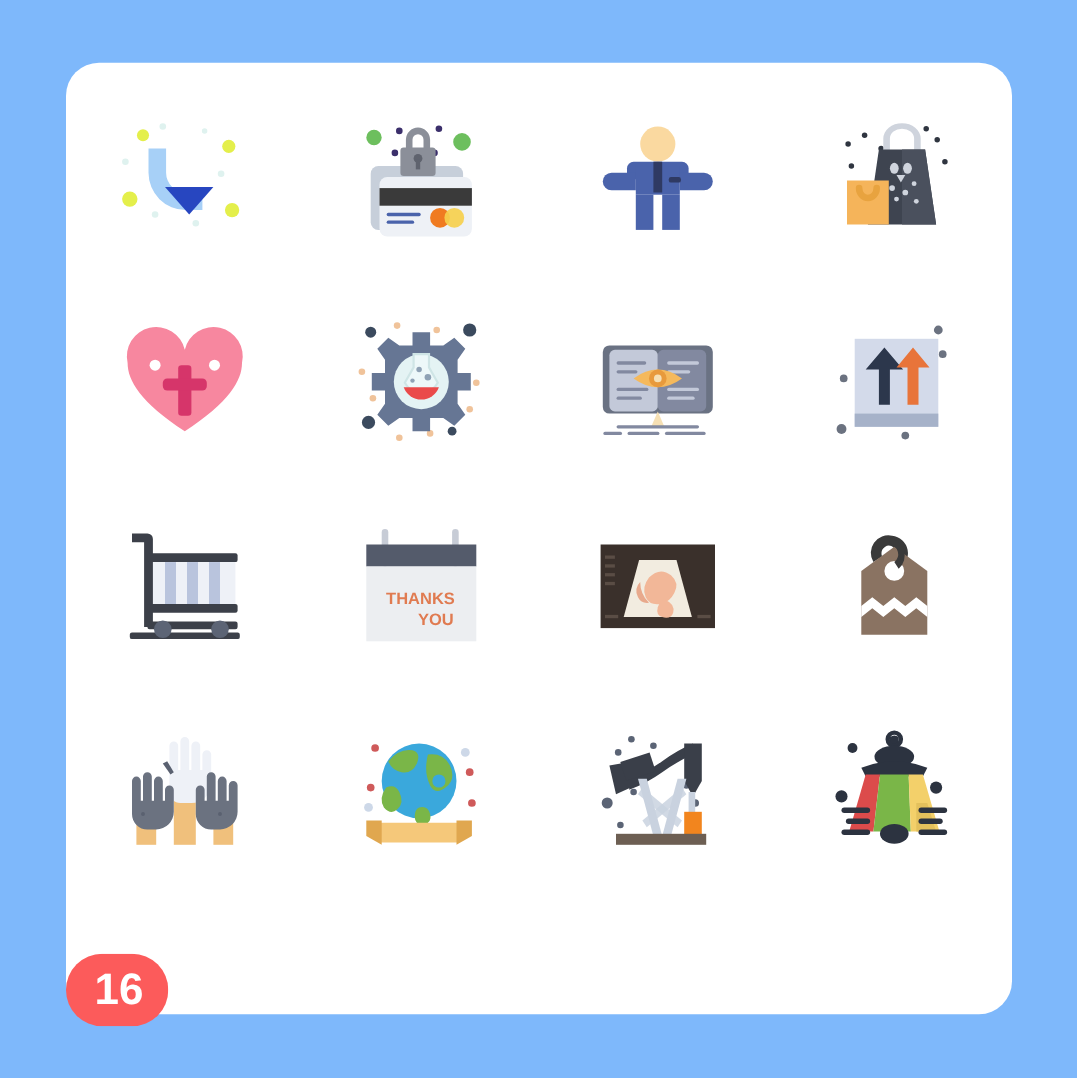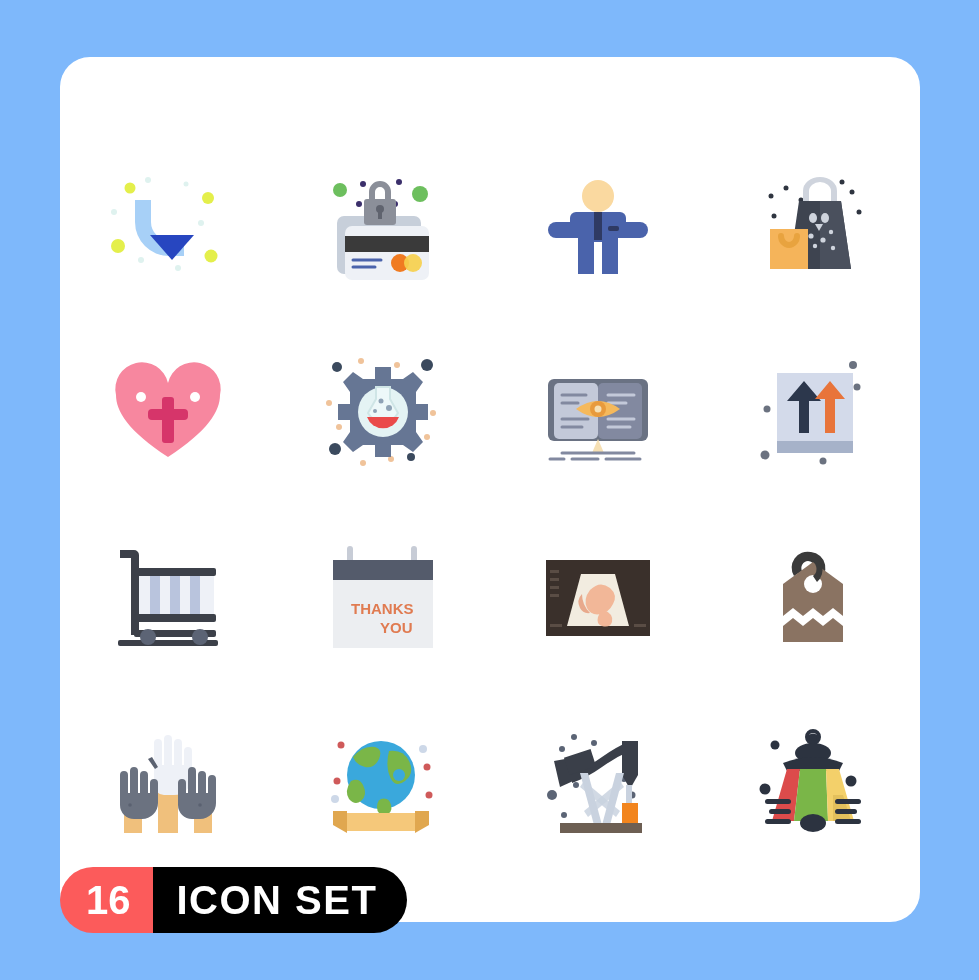--- a/index.html
+++ b/index.html
@@ -29,21 +29,21 @@
     top: 46px;
     width: 860px;
     height: 740px;
     display: grid;
     grid-template-columns: repeat(4, 1fr);
     grid-template-rows: repeat(4, 1fr);
   }
   .cell {
     position: relative;
     display: flex;
-    align-items: flex-end;
+    align-items: flex-start;
     justify-content: center;
   }
   .cell svg {
     display: block;
   }
   #badge-wrap {
     position: absolute;
     left: 0;
     top: 810px;
     width: 860px;
@@ -398,17 +398,16 @@
           <rect x="82" y="96" width="26" height="5" rx="2.5"></rect>
         </g>
       </svg>
     </div>
 
   </div>
 
   <div id="badge-wrap">
     <div id="badge">
       <div id="badge-count">16</div>
-      <div id="badge-label">ICON SET</div>
     </div>
   </div>
 
 </div>
 
 </body></html>

